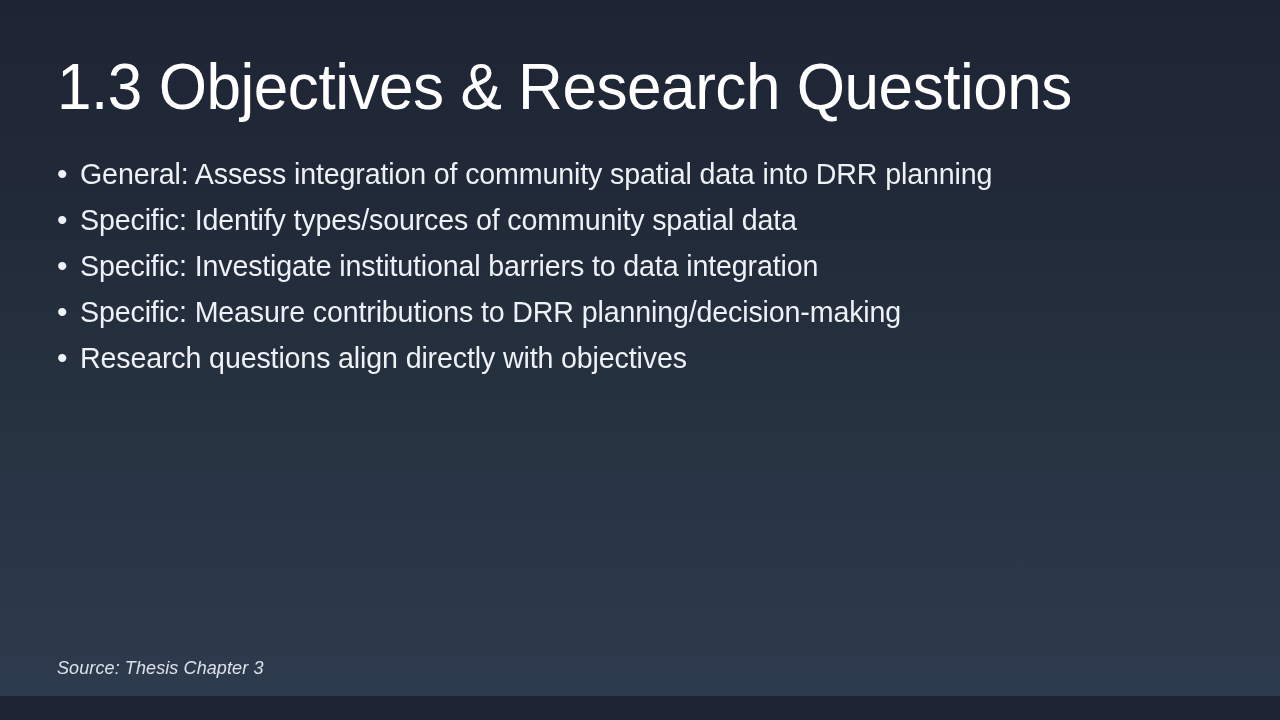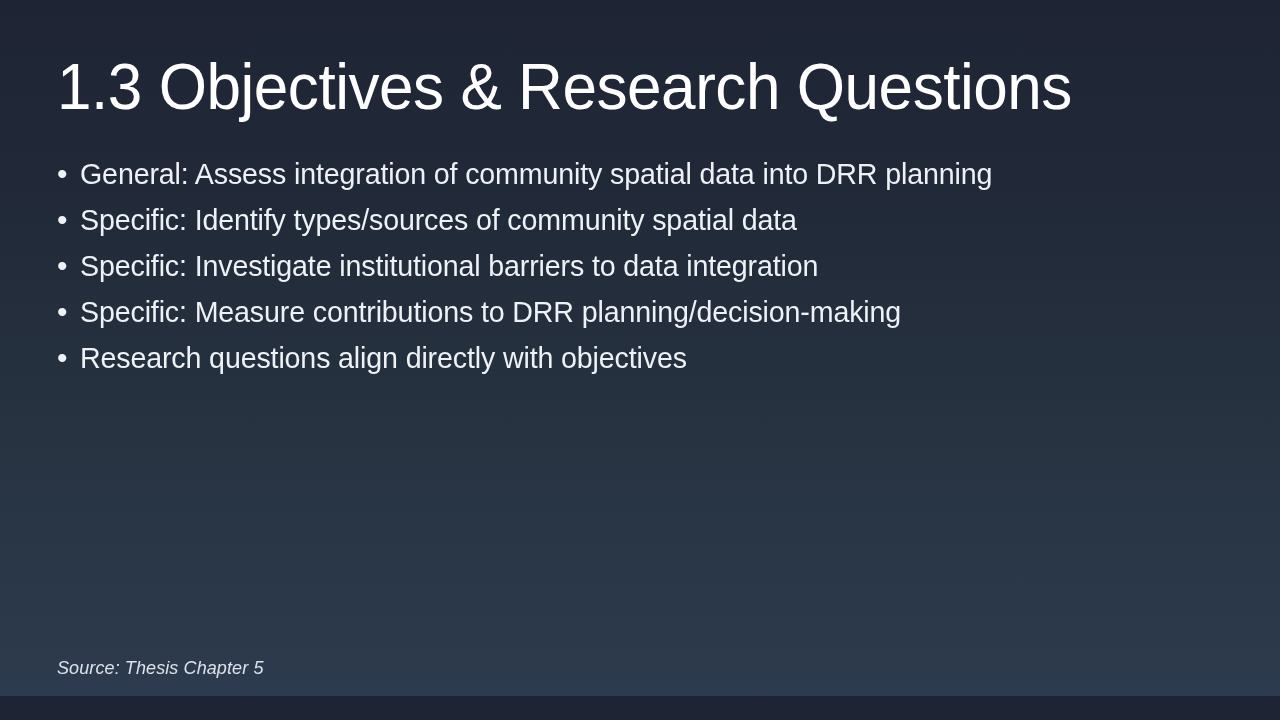--- a/index.html
+++ b/index.html
@@ -120,15 +120,15 @@
       <span class="bullet-text">Specific: Measure contributions to DRR planning/decision-making</span>
     </li>
 
     <li class="bullet-row">
       <span class="bullet-marker">•</span>
       <span class="bullet-text">Research questions align directly with objectives</span>
     </li>
 
   </ul>
 
-  <p id="source-note">Source: Thesis Chapter 5</p>
+  <p id="source-note">Source: Thesis Chapter 3</p>
 
 </div>
 
 </body></html>

